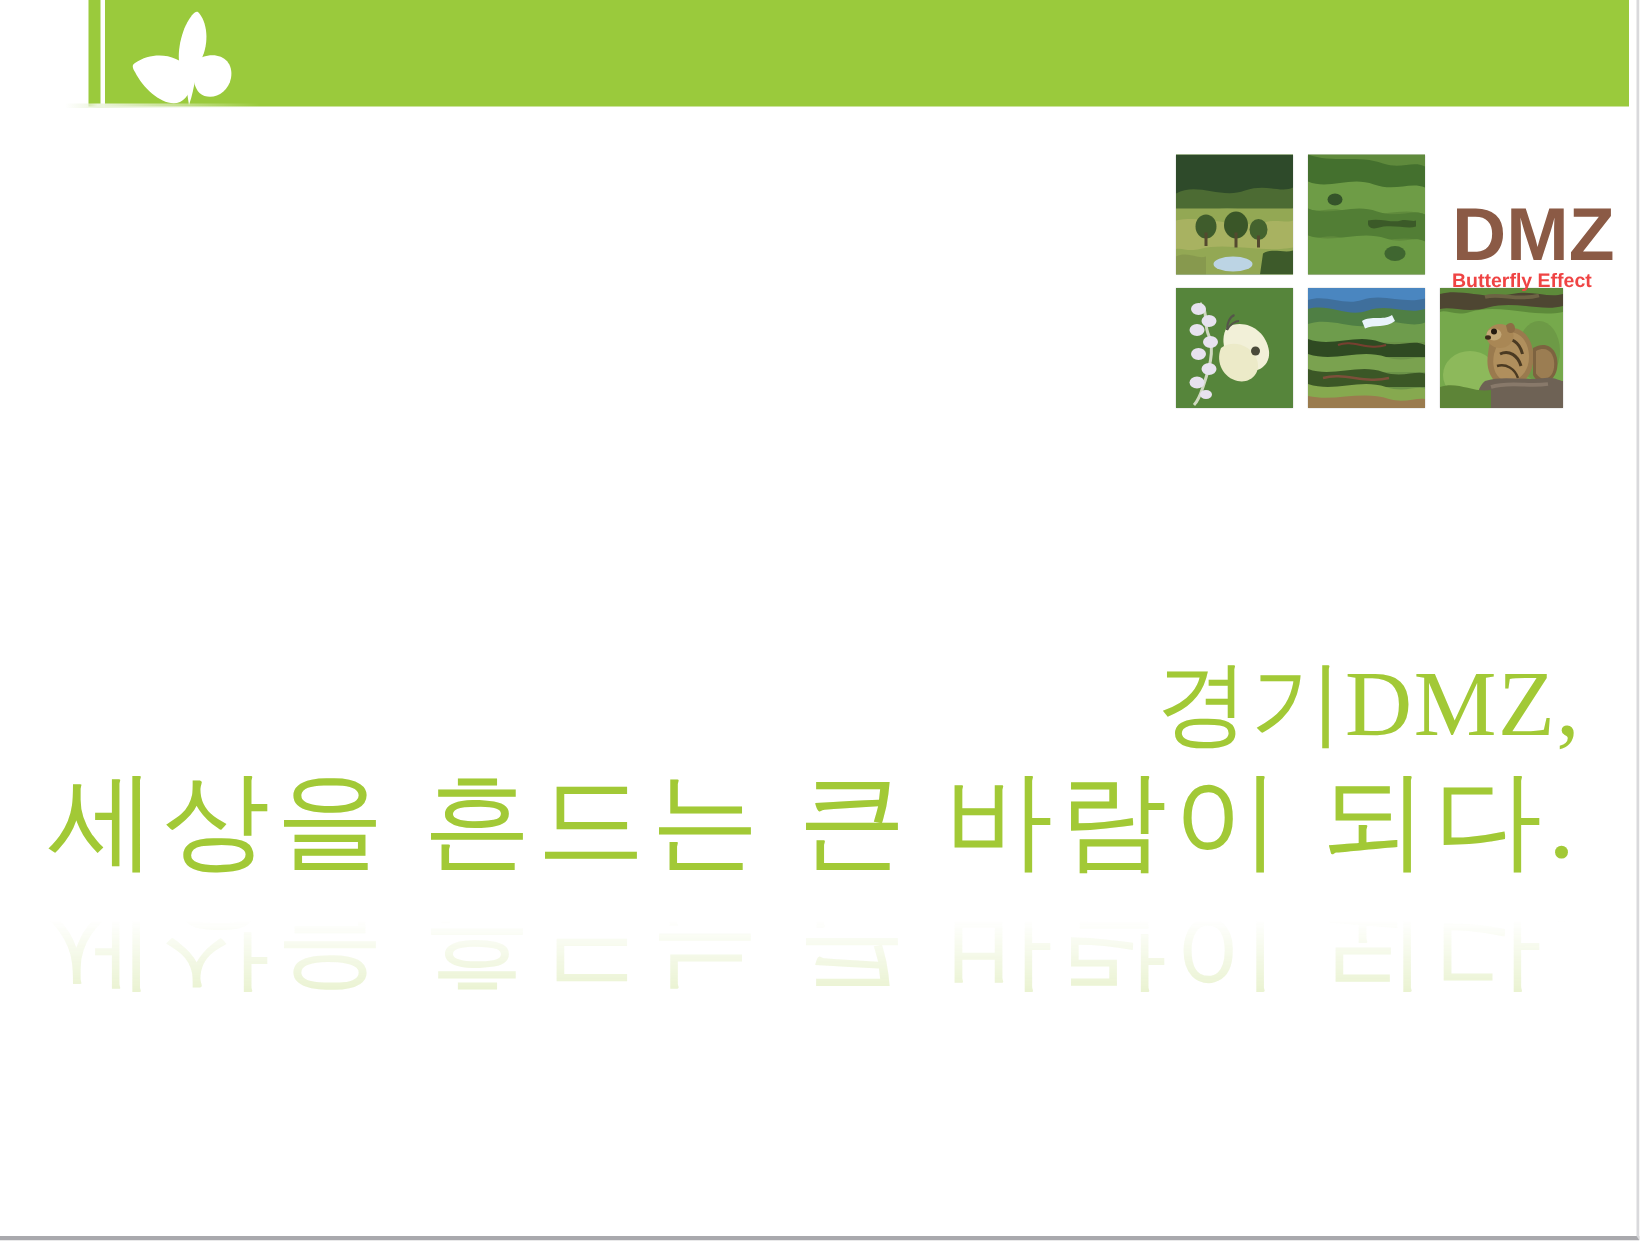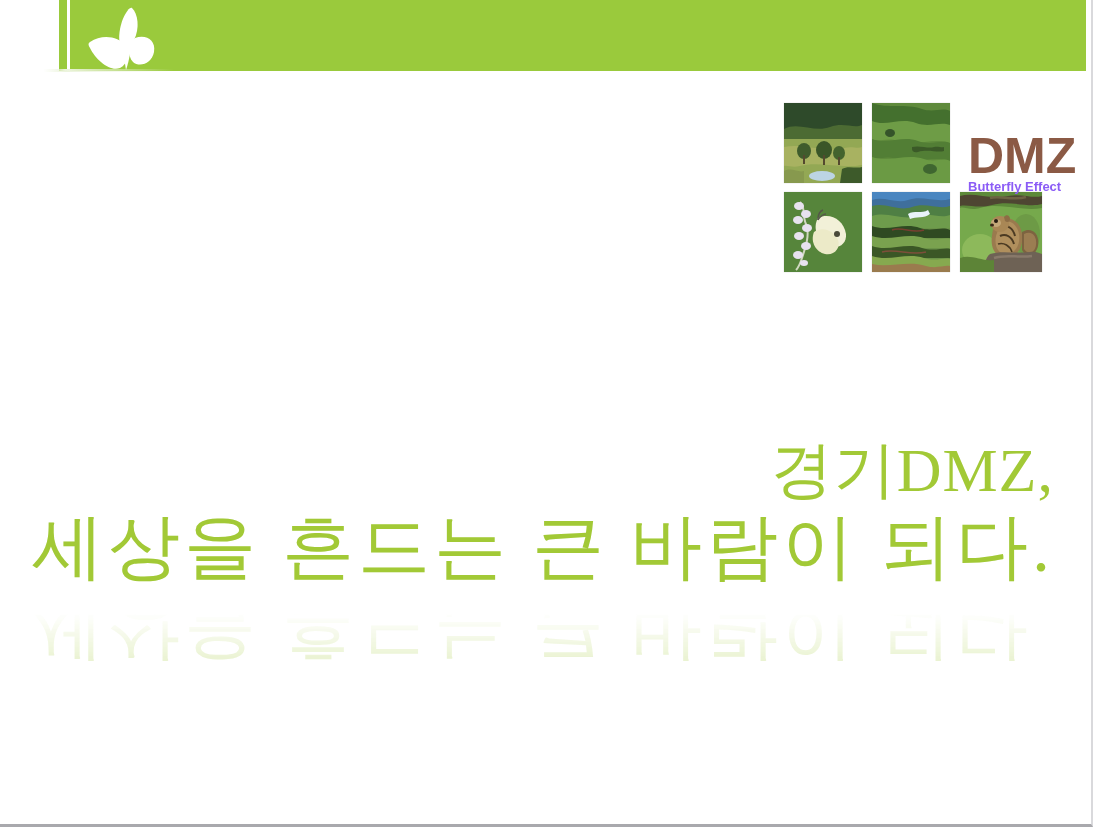--- a/index.html
+++ b/index.html
@@ -102,21 +102,21 @@
     font-size: 50px;
     line-height: 38px;
     letter-spacing: 0px;
     color: #8B5A45;
   }
   .logo-tagline {
     font-family: "Liberation Sans", sans-serif;
     font-weight: bold;
     font-size: 13px;
     line-height: 16px;
-    color: #8b5cf6;
+    color: #ef4444;
     margin-top: 4px;
   }
 
   
   .title-wrap {
     position: absolute;
     left: 0px;
     top: 434px;
     width: 1072px;
     height: 240px;

